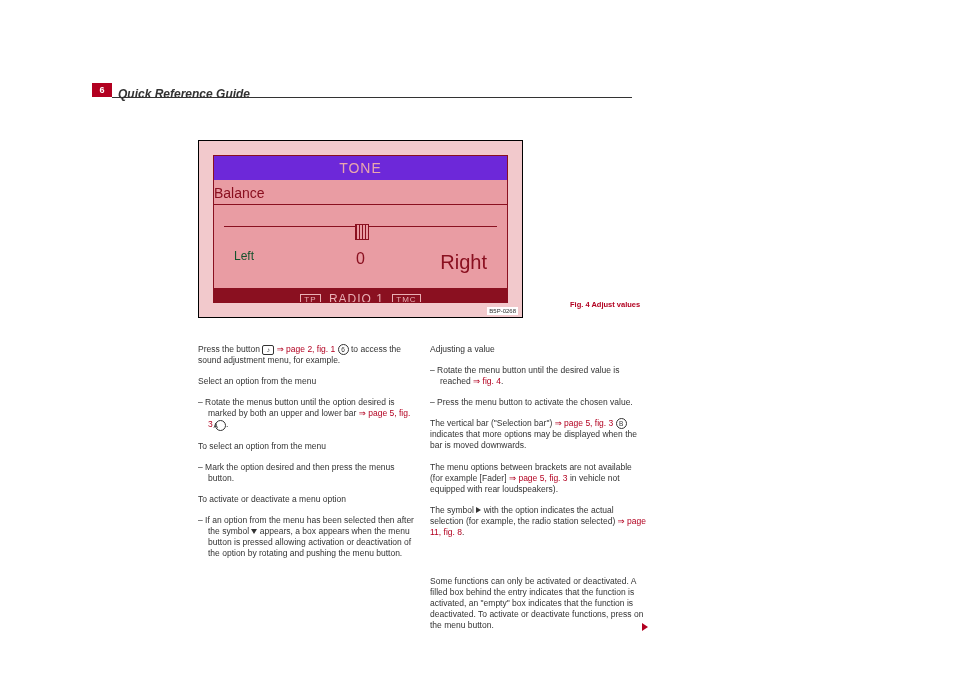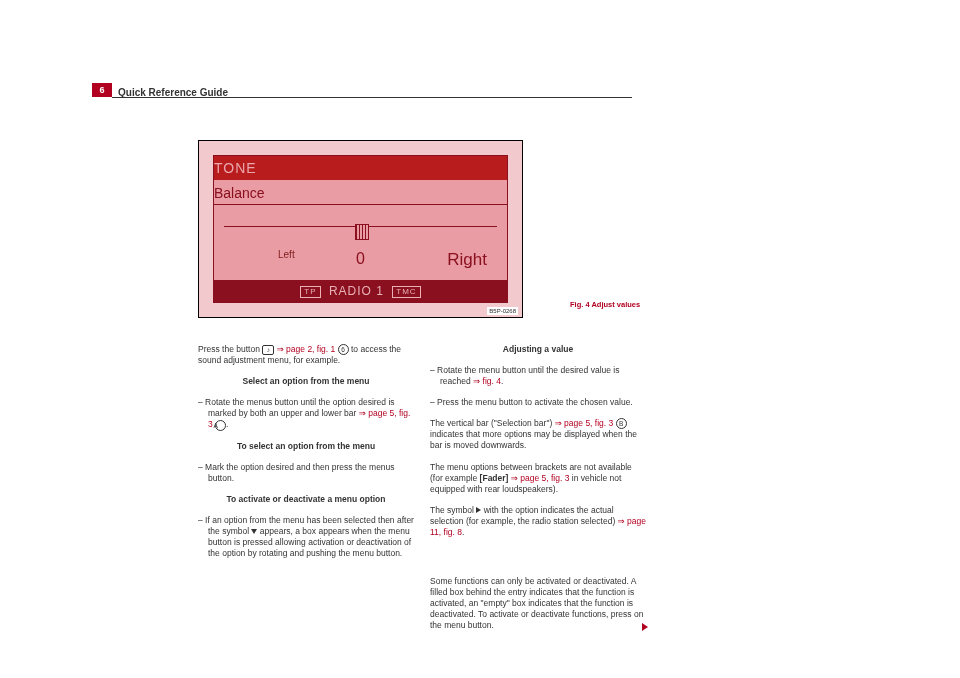--- a/index.html
+++ b/index.html
@@ -27,23 +27,24 @@
     color: #fff;
     font-weight: bold;
     font-size: 9px;
     text-align: center;
     line-height: 14px;
   }
   .header-title {
     position: absolute;
     left: 118px;
     top: 86px;
-    font-size: 10px;
+    font-size: 12px;
     font-weight: bold;
     color: #333;
+    font-style: italic;
   }
   .header-rule {
     position: absolute;
     left: 112px;
     top: 97px;
     width: 520px;
     border-top: 0.5px solid #333;
   }
 
   
@@ -65,22 +66,23 @@
     bottom: 14px;
     background: #e99ca3;
     border: 1px solid #8a1020;
     box-sizing: border-box;
     overflow: hidden;
   }
   .tone-bar {
     position: absolute;
     left: 0; right: 0; top: 0;
     height: 24px;
-    background: #b91c1c;
+    background: #6d28d9;
     color: #e9a7ad;
+    text-align: center;
     font-size: 14px;
     line-height: 24px;
     letter-spacing: 1px;
   }
   .balance {
     position: absolute;
     left: 0; right: 0; top: 28px;
     text-align: left;
     color: #8a1020;
     font-size: 14px;
@@ -92,30 +94,29 @@
   }
   .radio-rule2 {
     position: absolute;
     left: 10px; right: 10px; top: 70px;
     border-top: 1px solid #8a1020;
   }
   .left-lbl {
     position: absolute;
     left: 20px;
     top: 92px;
-    color: #7f1d1d;
-    font-size: 10px;
-    margin-left: 44px;
+    color: #14532d;
+    font-size: 12px;
   }
   .right-lbl {
     position: absolute;
     right: 20px;
     top: 92px;
     color: #8a1020;
-    font-size: 17px;
+    font-size: 20px;
   }
   .zero-lbl {
     position: absolute;
     left: 0; right: 0;
     top: 92px;
     text-align: center;
     color: #8a1020;
     font-size: 16px;
   }
   .slider-block {
@@ -124,21 +125,21 @@
     top: 68px;
     width: 12px;
     height: 14px;
     margin-left: -6px;
     background: repeating-linear-gradient(90deg,#8a1020 0 1px, #e99ca3 1px 3px);
     border: 1px solid #8a1020;
   }
   .bottom-bar {
     position: absolute;
     left: 0; right: 0; bottom: 0;
-    height: 22px;
+    height: 14px;
     background: #8a1020;
     color: #e9b0b5;
     text-align: center;
     font-size: 12px;
     line-height: 22px;
     letter-spacing: 1px;
   }
   .tp-badge, .tmc-badge {
     display: inline-block;
     border: 1px solid #e9b0b5;
@@ -171,21 +172,21 @@
   .col {
     position: absolute;
     width: 216px;
     font-size: 8.5px;
     color: #333;
     line-height: 1.3;
   }
   .col-left { left: 198px; top: 344px; }
   .col-right { left: 430px; top: 344px; }
   .col p { margin: 0 0 10px 0; }
-  .col .bold { font-weight: bold; text-align: center; }
+  .col .bold { font-weight: normal; }
   .col .ref { color: #b20020; }
   .col .li { padding-left: 10px; text-indent: -10px; }
   .col .li::before { content: "–  "; }
   .circ {
     display: inline-block;
     width: 9px; height: 9px;
     border: 0.5px solid #333;
     border-radius: 50%;
     font-size: 6.5px;
     line-height: 9px;

